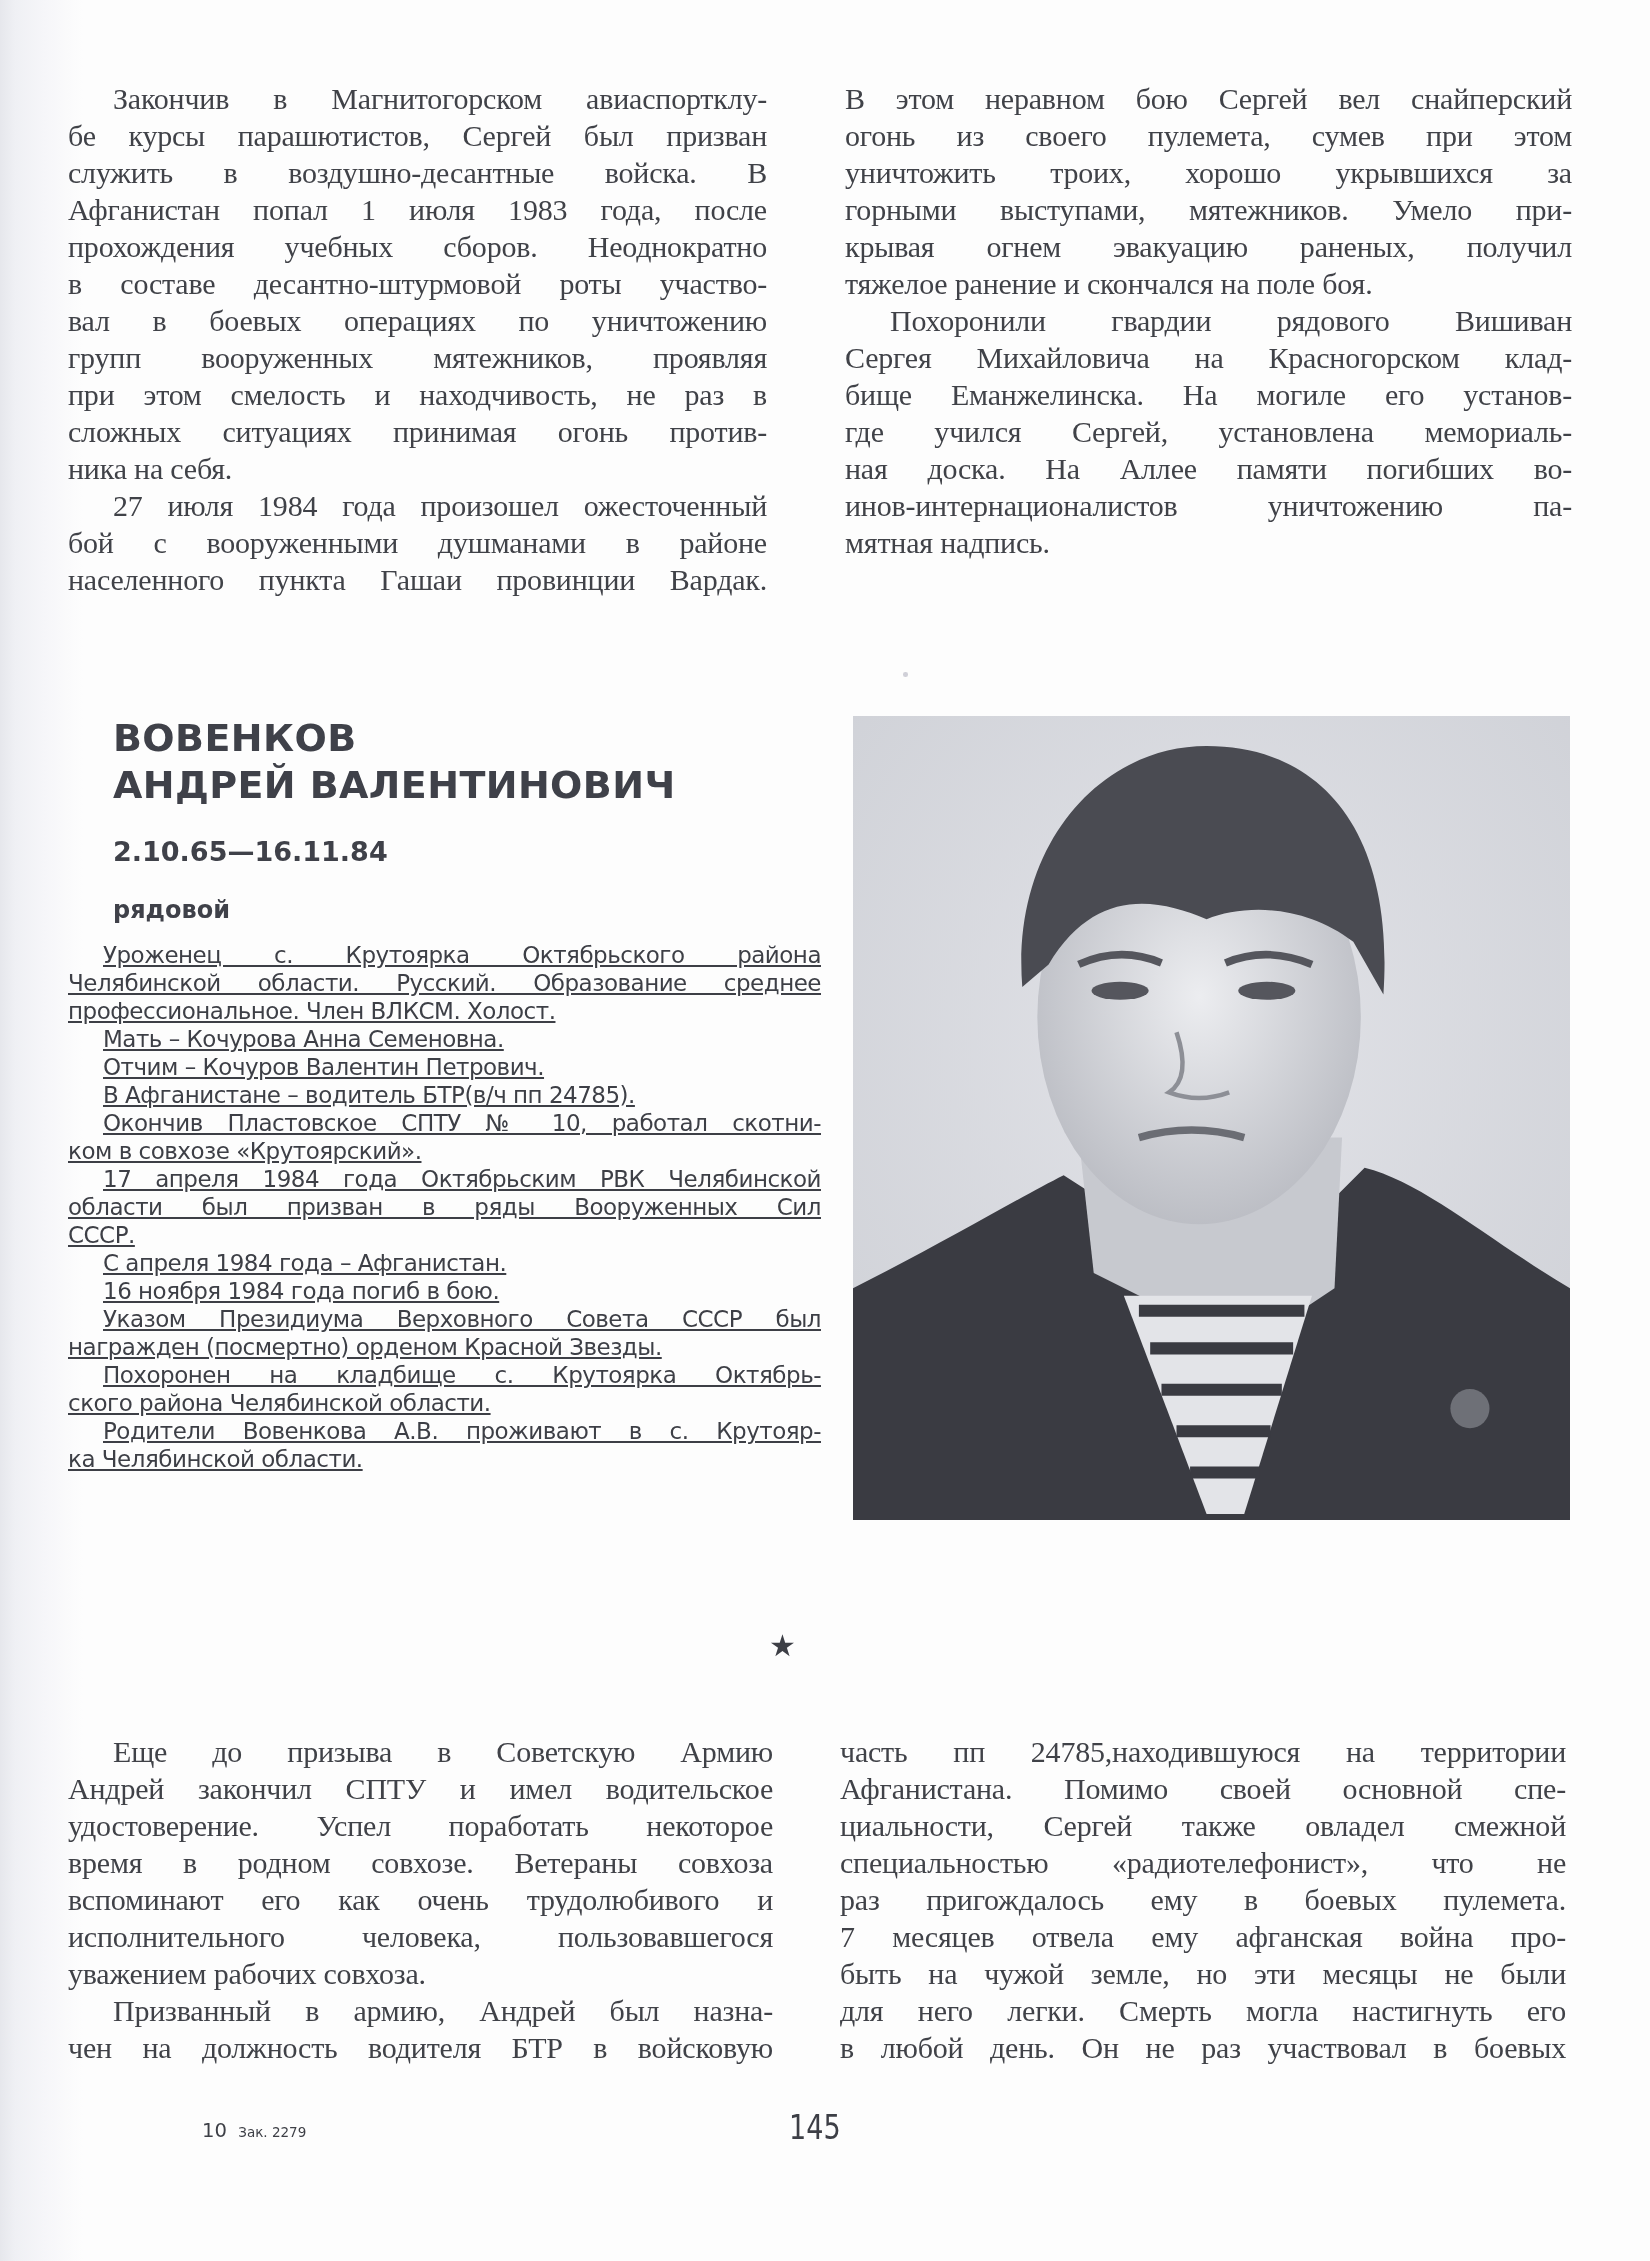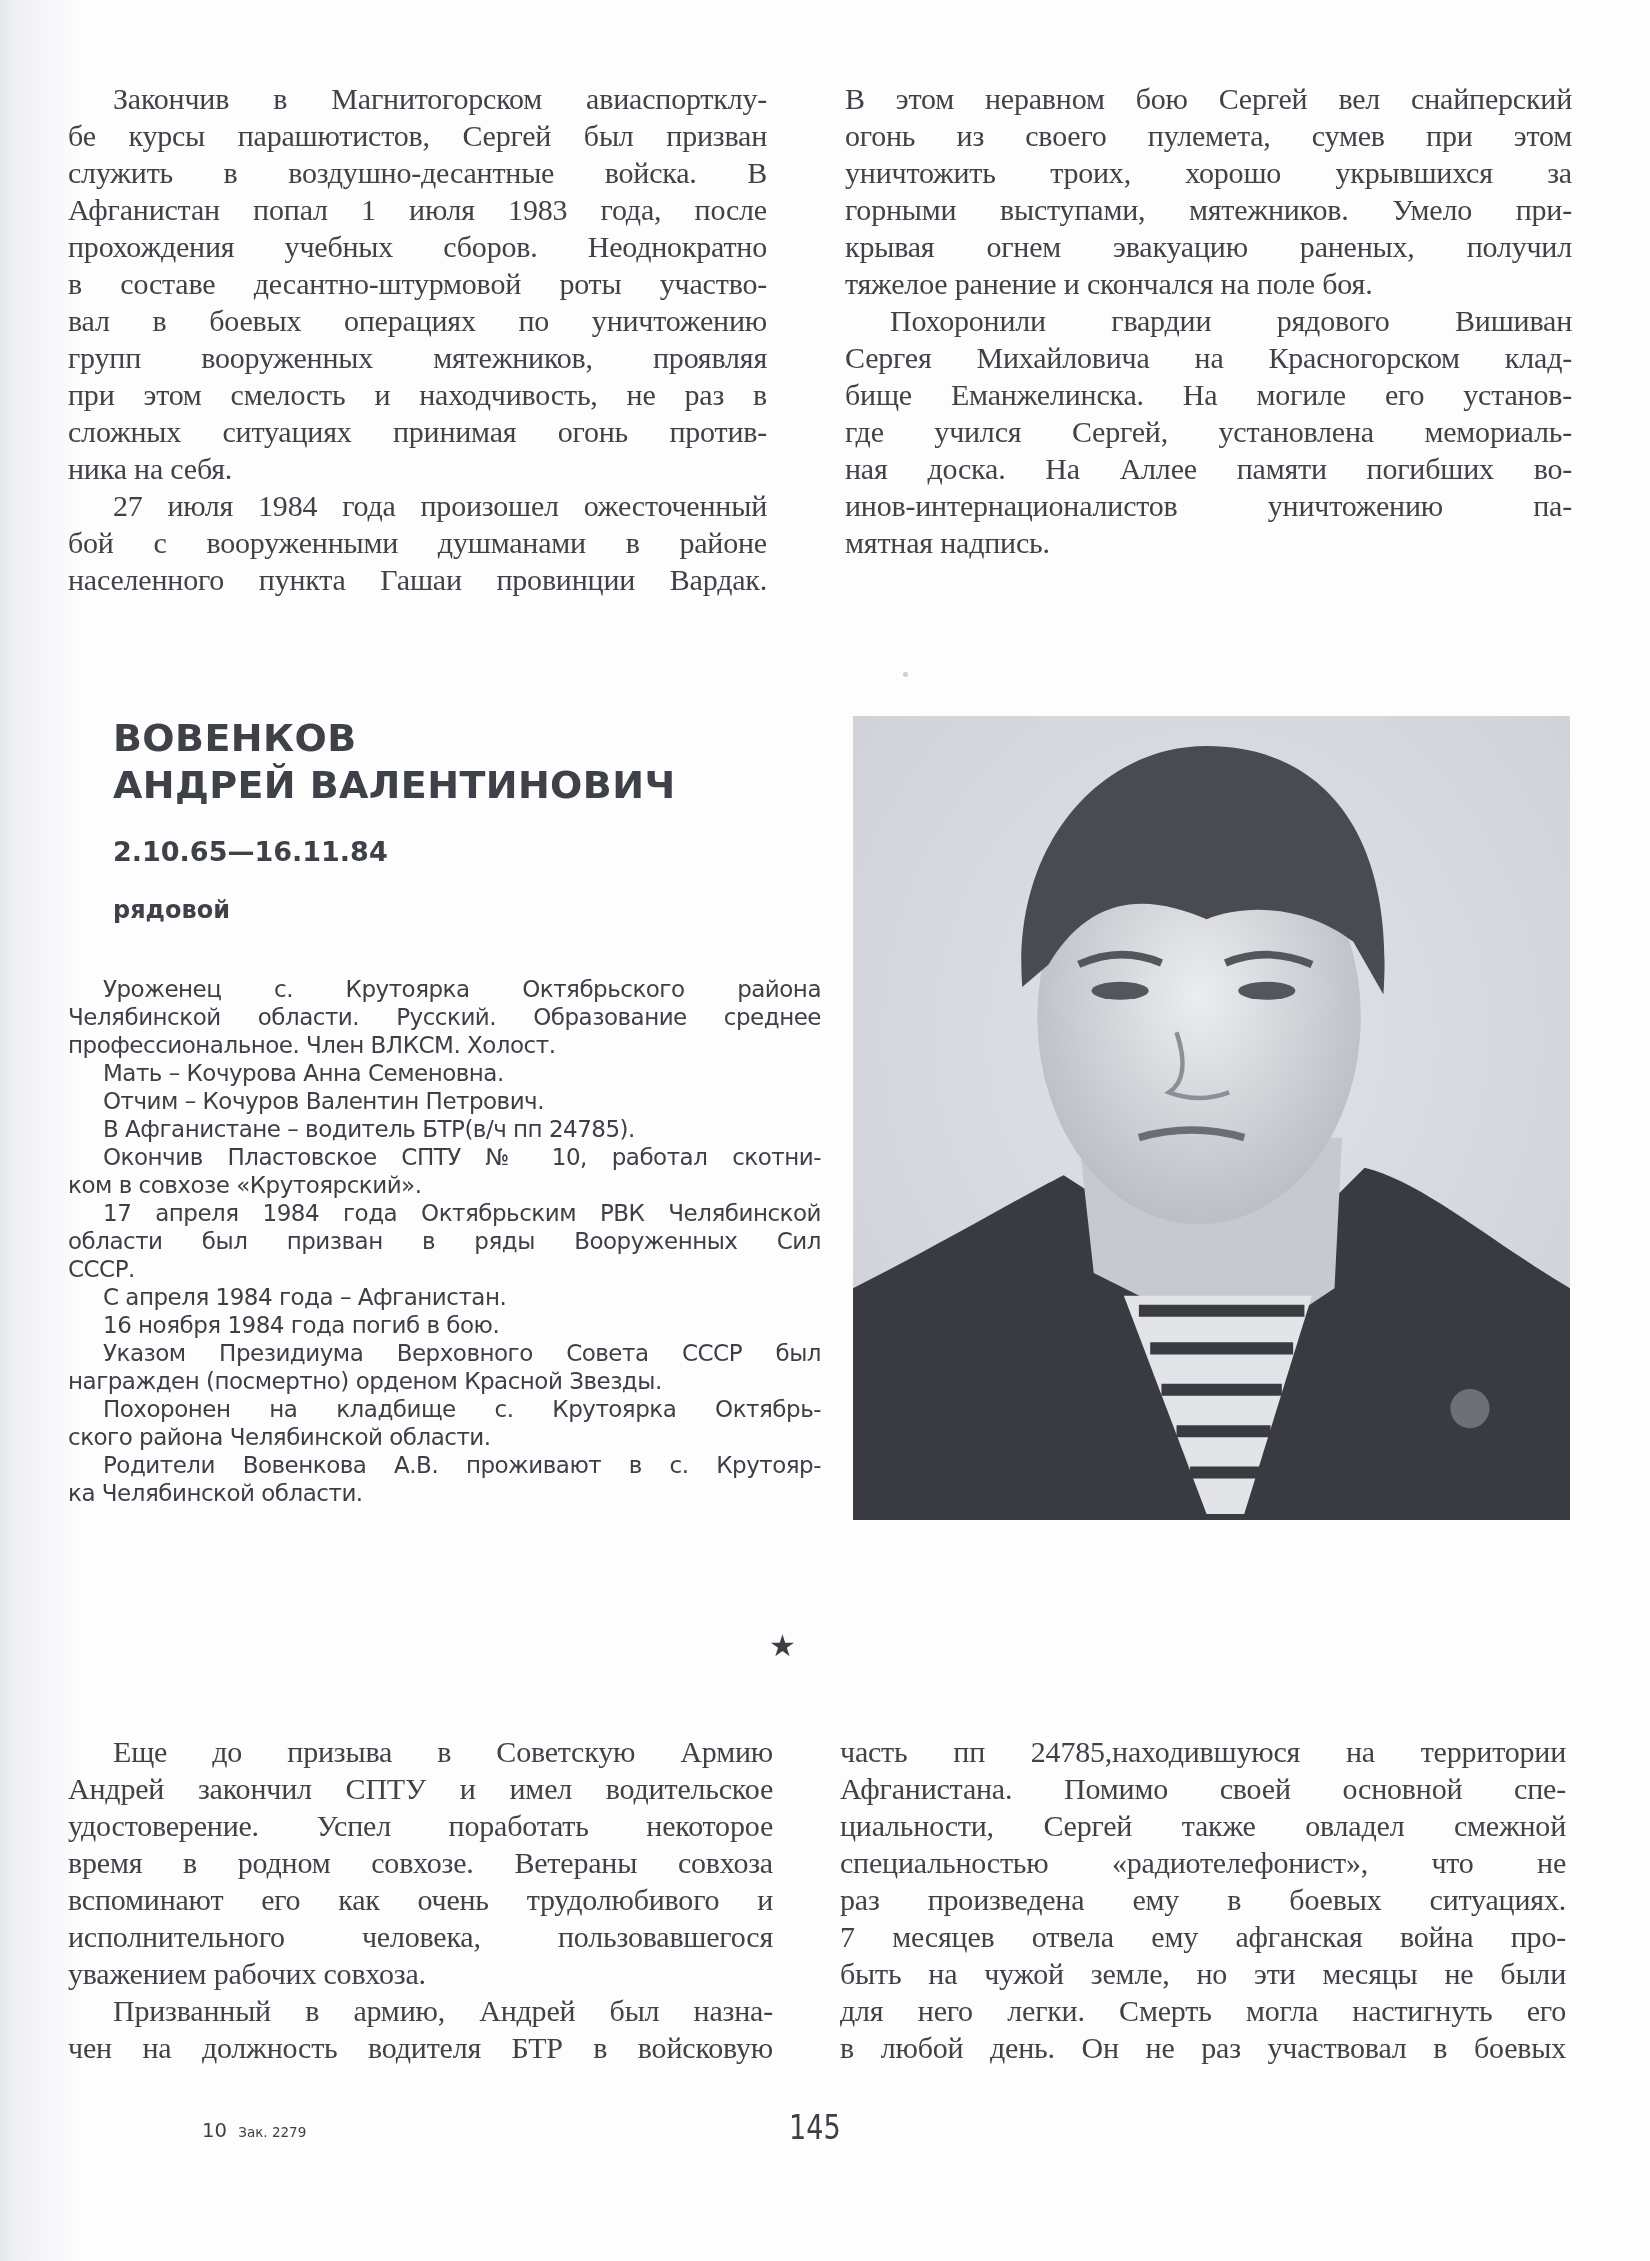--- a/index.html
+++ b/index.html
@@ -109,21 +109,21 @@
   <span class="line last">мятная надпись.</span>
 </div>
 
 <div class="heading-block">
   <div class="h-surname">ВОВЕНКОВ</div>
   <div class="h-given">АНДРЕЙ ВАЛЕНТИНОВИЧ</div>
   <div class="h-dates">2.10.65—16.11.84</div>
   <div class="h-rank">рядовой</div>
 </div>
 
-<div class="sans-col" style="left:68px; top:975px; width:753px;">
+<div class="sans-col" style="left:68px; top:941px; width:753px;text-decoration:underline;">
   <span class="line indent">Уроженец с. Крутоярка Октябрьского района</span>
   <span class="line">Челябинской области. Русский. Образование среднее</span>
   <span class="line last">профессиональное. Член ВЛКСМ. Холост.</span>
   <span class="line indent last">Мать – Кочурова Анна Семеновна.</span>
   <span class="line indent last">Отчим – Кочуров Валентин Петрович.</span>
   <span class="line indent last">В Афганистане – водитель БТР(в/ч пп 24785).</span>
   <span class="line indent">Окончив Пластовское СПТУ № 10, работал скотни-</span>
   <span class="line last">ком в совхозе «Крутоярский».</span>
   <span class="line indent">17 апреля 1984 года Октябрьским РВК Челябинской</span>
   <span class="line">области был призван в ряды Вооруженных Сил</span>
@@ -194,21 +194,21 @@
   <span class="line last">уважением рабочих совхоза.</span>
   <span class="line indent">Призванный в армию, Андрей был назна-</span>
   <span class="line">чен на должность водителя БТР в войсковую</span>
 </div>
 
 <div class="serif-col" style="left:840px; top:1733px; width:726px;">
   <span class="line">часть пп 24785,находившуюся на территории</span>
   <span class="line">Афганистана. Помимо своей основной спе-</span>
   <span class="line">циальности, Сергей также овладел смежной</span>
   <span class="line">специальностью «радиотелефонист», что не</span>
-  <span class="line">раз произведена ему в боевых ситуациях.</span>
+  <span class="line">раз пригождалось ему в боевых пулемета.</span>
   <span class="line">7 месяцев отвела ему афганская война про-</span>
   <span class="line">быть на чужой земле, но эти месяцы не были</span>
   <span class="line">для него легки. Смерть могла настигнуть его</span>
   <span class="line">в любой день. Он не раз участвовал в боевых</span>
 </div>
 
 <div class="footer-left">
   <span class="num">10</span>
   <span class="zak">Зак. 2279</span>
 </div>

